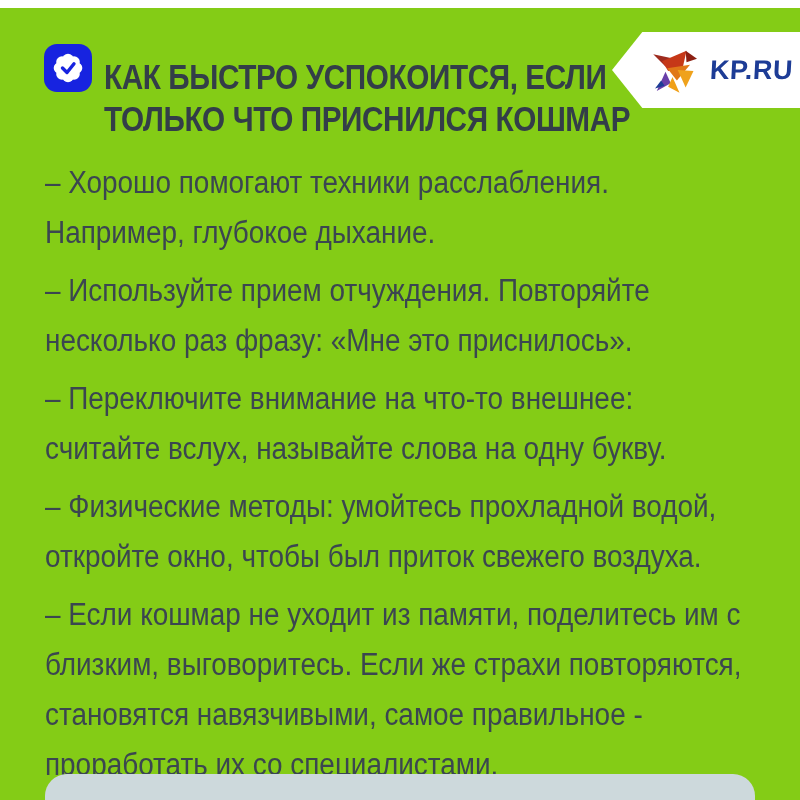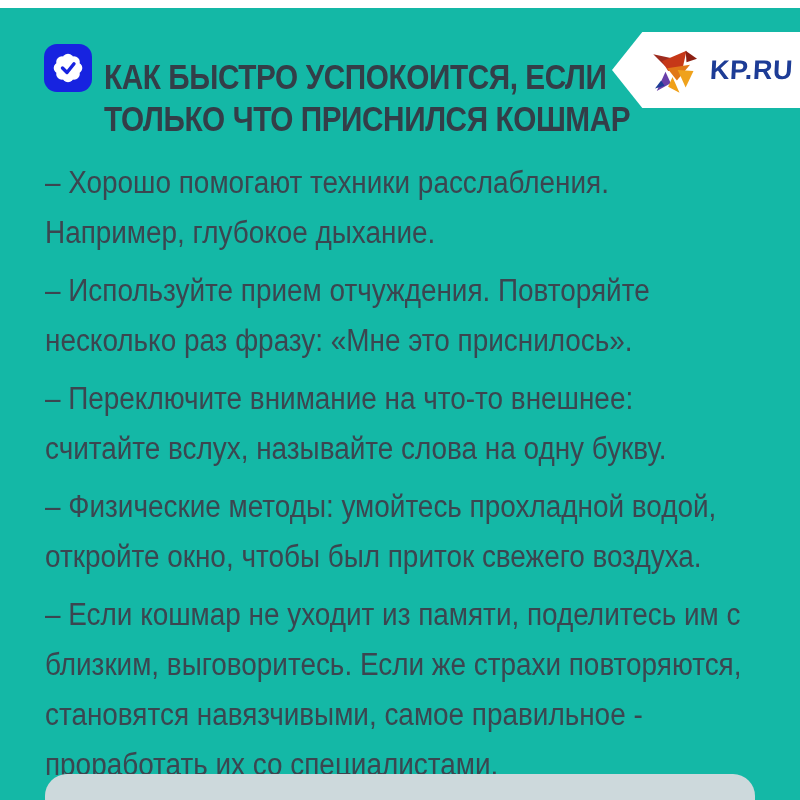--- a/index.html
+++ b/index.html
@@ -1,20 +1,20 @@
 <!DOCTYPE html>
 <html><head>
 <meta charset="utf-8">
 <style>
   html, body { margin: 0; padding: 0; background: #fff; }
   .card {
     position: relative;
     width: 800px;
     height: 800px;
-    background: #14b8a6;
+    background: #84cc16;
     overflow: hidden;
     font-family: "Liberation Sans", sans-serif;
   }
   .top-strip {
     position: absolute;
     top: 0; left: 0; right: 0;
     height: 8px;
     background: #ffffff;
   }
   .header {

